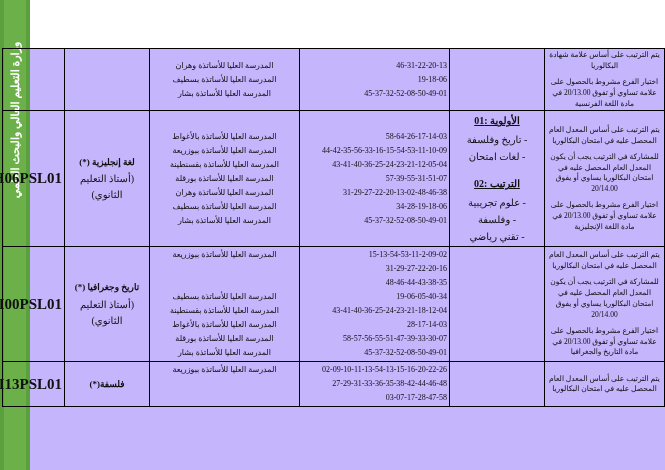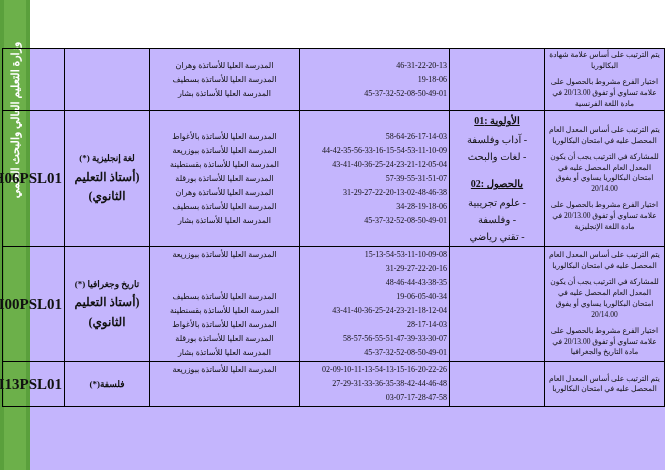--- a/index.html
+++ b/index.html
@@ -67,21 +67,21 @@
   .codes-cell{
     font-size:8px;line-height:1.75;direction:ltr;text-align:center;
     font-family:"Liberation Serif", serif;
   }
   .codes-cell div{white-space:nowrap;text-align:right;}
   .schools-cell{
     font-size:8px;line-height:1.75;text-align:center;
   }
   .schools-cell div{white-space:nowrap;}
   .spec-cell{font-size:9px;font-weight:bold;line-height:1.6;}
-  .spec-sub{font-size:12px;font-weight:bold;display:block;margin-top:2px;}
+  .spec-sub{font-size:10px;font-weight:normal;display:block;margin-top:2px;}
   .code-cell{font-size:15px;font-weight:bold;}
 </style>
 </head>
 <body>
 
 <div class="ribbon">
   <div class="ribbon-inner"></div>
   <div class="ribbon-text">وزارة التعليم العالي والبحث العلمي</div>
 </div>
 
@@ -123,25 +123,25 @@
 
   <tr>
     <td class="cond-cell">
       <p>يتم الترتيب على أساس المعدل العام المحصل عليه في امتحان البكالوريا</p>
       <p>للمشاركة في الترتيب يجب أن يكون المعدل العام المحصل عليه في امتحان البكالوريا يساوي أو يفوق 20/14.00</p>
       <p>اختيار الفرع مشروط بالحصول على علامة تساوي أو تفوق 20/13.00 في مادة اللغة الإنجليزية</p>
     </td>
     <td class="prio-cell">
       <div style="margin-bottom:10px;">
         <span class="prio-head">الأولوية :01</span>
-        <div>- آداب وفلسفة</div>
-        <div>- لغات والبحث</div>
+        <div>- تاريخ وفلسفة</div>
+        <div>- لغات امتحان</div>
       </div>
       <div>
-        <span class="prio-head">بالحصول :02</span>
+        <span class="prio-head">الترتيب :02</span>
         <div>- علوم تجريبية</div>
         <div>- وفلسفة</div>
         <div>- تقني رياضي</div>
       </div>
     </td>
     <td class="codes-cell">
       <div>58-64-26-17-14-03</div>
       <div>44-42-35-56-33-16-15-54-53-11-10-09</div>
       <div>43-41-40-36-25-24-23-21-12-05-04</div>
       <div>57-39-55-31-51-07</div>
@@ -168,21 +168,21 @@
   </tr>
 
   <tr>
     <td class="cond-cell">
       <p>يتم الترتيب على أساس المعدل العام المحصل عليه في امتحان البكالوريا</p>
       <p>للمشاركة في الترتيب يجب أن يكون المعدل العام المحصل عليه في امتحان البكالوريا يساوي أو يفوق 20/14.00</p>
       <p>اختيار الفرع مشروط بالحصول على علامة تساوي أو تفوق 20/13.00 في مادة التاريخ والجغرافيا</p>
     </td>
     <td class="prio-cell"></td>
     <td class="codes-cell">
-      <div>15-13-54-53-11-10-09-08</div>
+      <div>15-13-54-53-11-2-09-02</div>
       <div>31-29-27-22-20-16</div>
       <div>48-46-44-43-38-35</div>
       <div>19-06-05-40-34</div>
       <div>43-41-40-36-25-24-23-21-18-12-04</div>
       <div>28-17-14-03</div>
       <div>58-57-56-55-51-47-39-33-30-07</div>
       <div>45-37-32-52-08-50-49-01</div>
     </td>
     <td class="schools-cell">
       <div>المدرسة العليا للأساتذة ببوزريعة</div>

